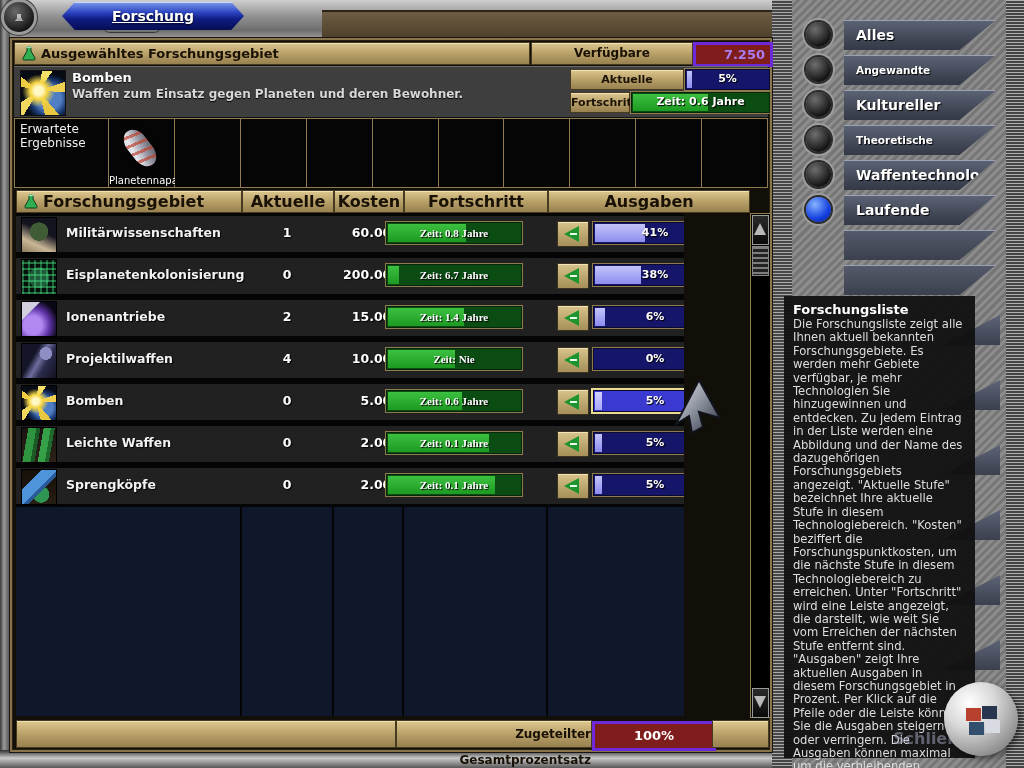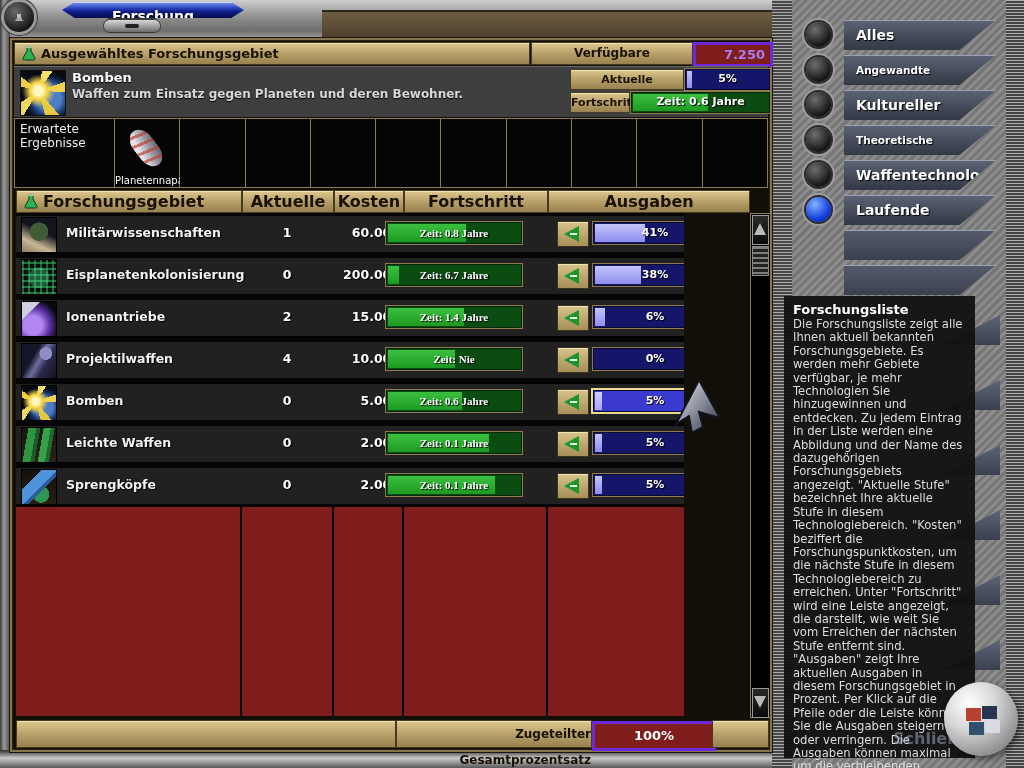--- a/index.html
+++ b/index.html
@@ -28,21 +28,21 @@
   #orb-btn .glyph{position:absolute;left:10px;top:9px;width:10px;height:10px;
     background:radial-gradient(circle,#bdbdbd 0 30%,transparent 32%),
     conic-gradient(from 135deg,#aaa 0 25%,transparent 25%);border-radius:2px;}
   .pill{left:104px;width:56px;height:12px;border-radius:7px;
     background:linear-gradient(180deg,#d8d8d8,#6b6b6b);box-shadow:0 0 0 1px #3a3a3a;}
   #pill1{top:6px;} #pill2{top:20px;}
   .pill::after{content:"";position:absolute;left:21px;top:4px;width:14px;height:4px;
     background:#222;border-radius:2px;}
 
   
-  #tab{left:62px;top:2px;width:182px;height:16px;line-height:28px;text-align:center;
+  #tab{left:62px;top:2px;width:182px;height:28px;line-height:28px;text-align:center;
     color:#fff;font-weight:bold;font-size:14px;text-shadow:0 1px 2px #000;
     background:linear-gradient(180deg,#7d9bee 0%,#2b43c0 38%,#101d86 60%,#060d52);
     clip-path:polygon(7% 0,93% 0,100% 50%,93% 100%,7% 100%,0 50%);
     box-shadow:inset 0 1px 0 #cdd6ff;text-decoration:underline;}
 
   
   #panel{left:10px;top:38px;width:758px;height:710px;border:2px solid #87744a;
     background:#120e08;box-shadow:0 0 0 1px #1a1510, inset 0 0 0 1px #2a2114;}
 
   .goldbar{background:linear-gradient(180deg,#ddc88f,#b59d66 55%,#97814f);
@@ -71,36 +71,36 @@
   .bluebar{background:#15156a;border:1px solid #0a0a30;box-shadow:0 0 0 1px #8f7b4e;overflow:hidden;}
   .bluebar .fill{position:absolute;left:1px;top:1px;bottom:1px;background:linear-gradient(180deg,#c4c4fa,#8d8df0);}
   .bluebar .txt,.greenbar .txt{position:absolute;left:0;right:0;top:0;bottom:0;text-align:center;
     color:#fff;font-size:11px;font-weight:bold;line-height:17px;text-shadow:1px 1px 1px #000;}
   .greenbar{background:#0b4c12;border:1px solid #06280a;box-shadow:0 0 0 1px #8f7b4e;overflow:hidden;}
   .greenbar .fill{position:absolute;left:1px;top:1px;bottom:1px;background:linear-gradient(180deg,#3cc040,#1d9a22);}
 
   
   #expected{left:2px;top:78px;width:754px;height:70px;display:flex;background:#030303;}
   .ecell{flex:1;border:1px solid #8f7b4e;border-left:none;background:#050505;position:relative;}
-  #exp-label{flex:0 0 88px;border-left:1px solid #8f7b4e;color:#f0f0f0;font-size:12px;padding:3px 6px 0 5px;line-height:14px;}
+  #exp-label{flex:0 0 88px;border-left:1px solid #8f7b4e;color:#f0f0f0;font-size:12px;padding:3px 0 0 5px;line-height:14px;}
   .ecaption{position:absolute;bottom:1px;left:0;right:0;text-align:center;color:#fff;font-size:10px;text-shadow:1px 1px 1px #000;}
   .napalm-icon{position:absolute;left:20px;top:8px;width:22px;height:42px;border-radius:11px/16px;
     background:repeating-linear-gradient(15deg,rgba(190,60,40,.65) 0 3px,rgba(0,0,0,0) 3px 9px),
                linear-gradient(100deg,#e4e4ea 25%,#9a9aa6 60%,#565660);
     transform:rotate(-38deg);box-shadow:0 0 3px #000;}
 
   
   .thead{top:150px;height:21px;font-size:16px;line-height:21px;text-align:center;}
   #th1{left:4px;width:224px;text-align:left;}
   #th1 .t{margin-left:26px;}
   #th2{left:230px;width:90px;} #th3{left:322px;width:68px;}
   #th4{left:392px;width:142px;} #th5{left:536px;width:200px;}
 
   
-  #rows{left:4px;top:173px;width:668px;height:503px;background:#7f1d1d;overflow:hidden;}
+  #rows{left:4px;top:173px;width:668px;height:503px;background:#0f172a;overflow:hidden;}
   .colline{position:absolute;top:0;bottom:0;width:2px;background:#050505;}
   .trow{position:absolute;left:0;width:734px;height:36px;background:#212121;
     border-top:3px solid #050505;border-bottom:3px solid #050505;box-sizing:content-box;}
   .ricon{position:absolute;left:5px;top:1px;width:34px;height:34px;border:1px solid #000;}
   .rname{position:absolute;left:50px;top:9px;font-size:12.5px;font-weight:bold;color:#f2f2f2;text-shadow:1px 1px 1px #000;}
   .rlevel{position:absolute;left:226px;width:90px;top:9px;text-align:center;font-size:12.5px;font-weight:bold;color:#fff;text-shadow:1px 1px 1px #000;}
   .rcost{position:absolute;left:318px;width:66px;top:9px;text-align:right;font-size:12.5px;font-weight:bold;color:#fff;text-shadow:1px 1px 1px #000;}
   .pbar{position:absolute;left:370px;top:6px;width:134px;height:20px;font-family:Liberation Serif, serif;}
   .pbar .txt{line-height:20px;}
   .abtn{position:absolute;top:5px;width:30px;height:24px;cursor:pointer;

